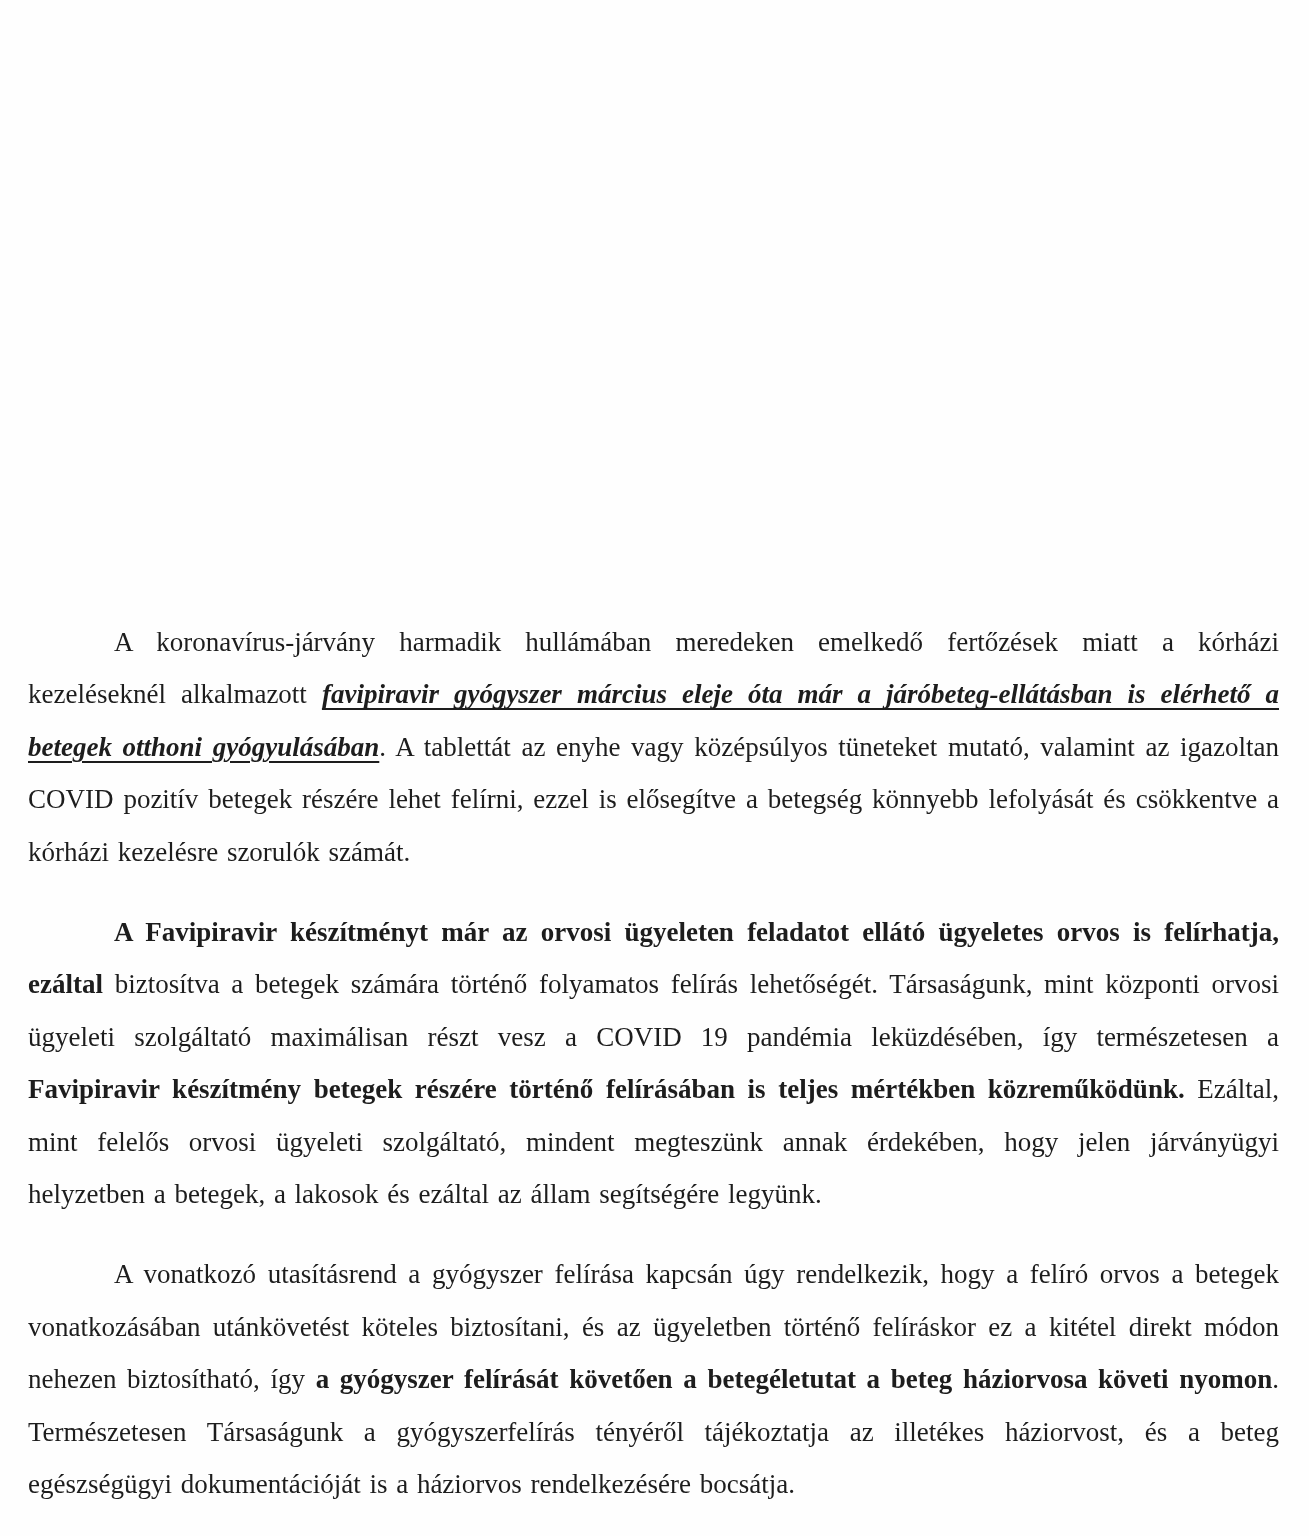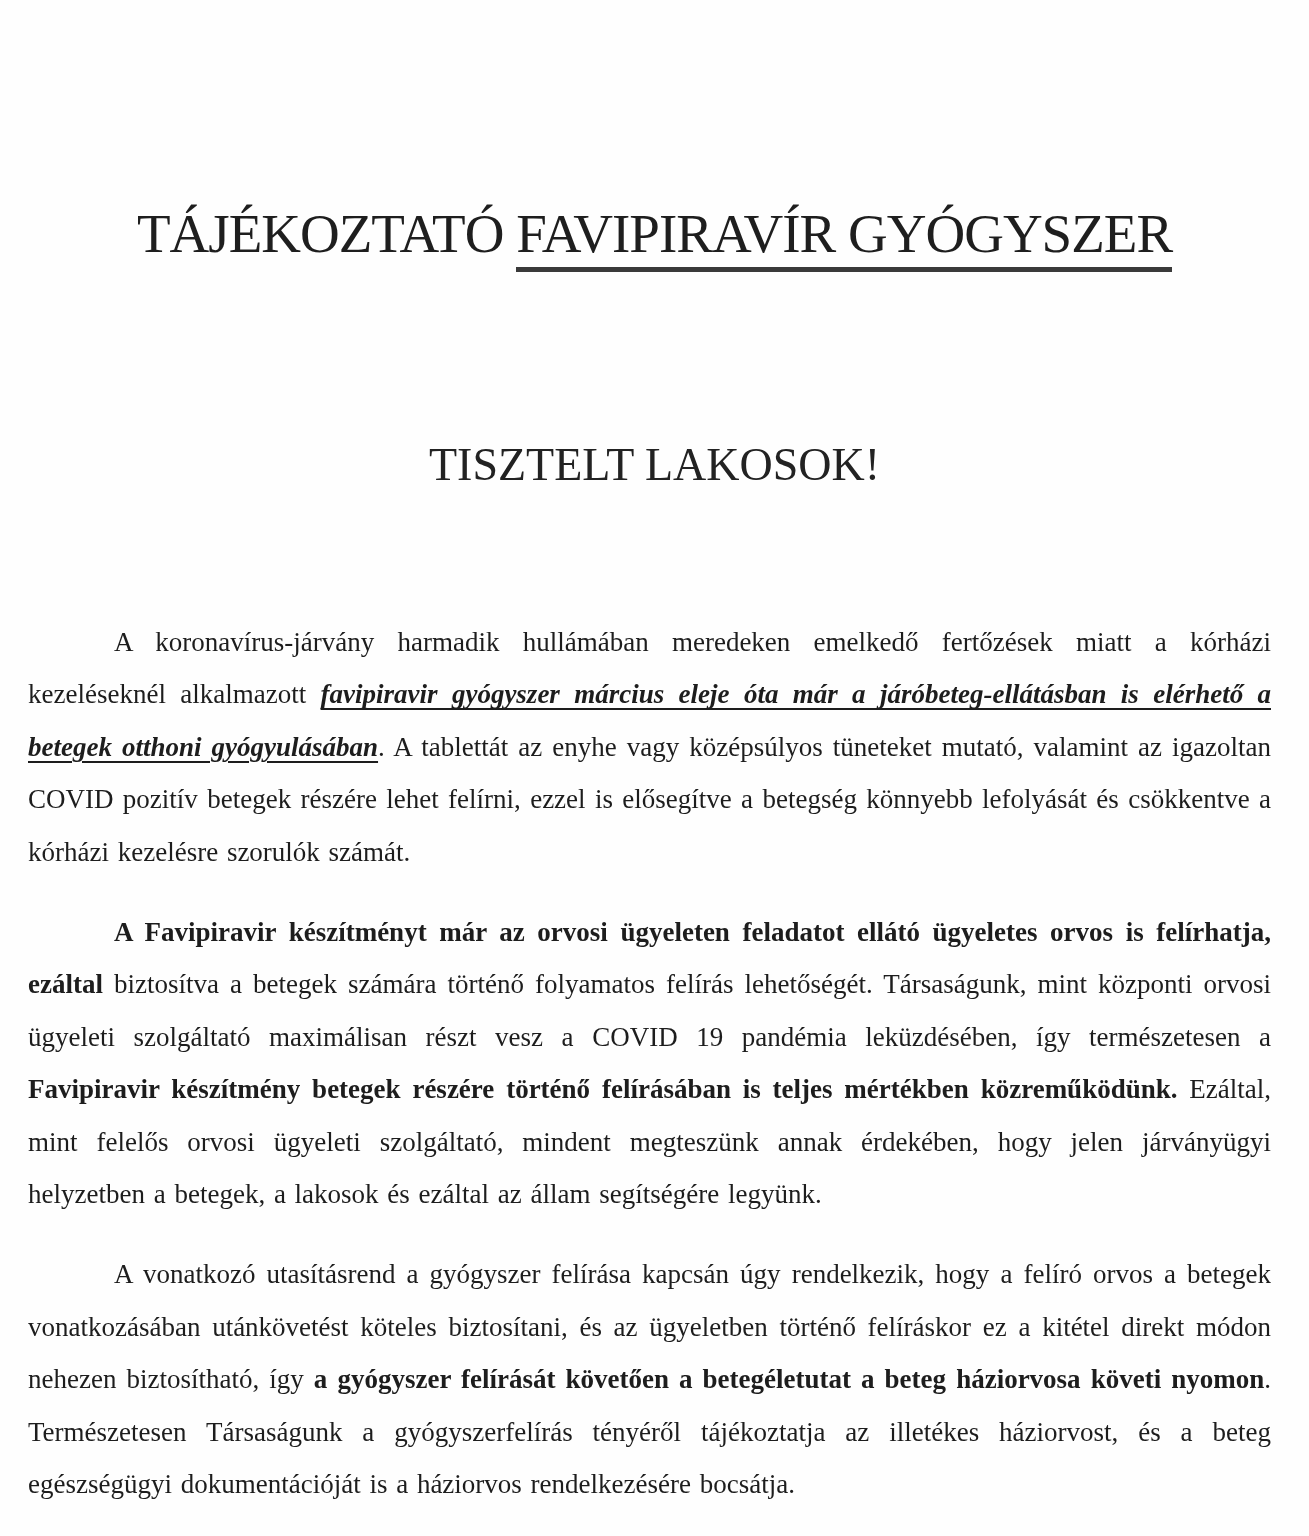--- a/index.html
+++ b/index.html
@@ -55,45 +55,43 @@
     top: 616px;
     left: 28px;
     right: 26px;
     font-size: 27px;
     line-height: 52.4px;
     text-align: justify;
     word-spacing: 2px;
     color: #1d1d1d;
   }
   .para {
-    margin: 0 12px 28px 0;
+    margin: 0 4px 28px 0;
     text-indent: 86px;
   }
   .run { }
   .em {
     font-weight: 700;
   }
   .em-u {
     font-weight: 700;
     font-style: italic;
     text-decoration: underline;
     text-decoration-thickness: 2px;
     text-underline-offset: 5px;
   }
 </style>
 </head>
 <body>
 
 <div class="page">
 
   <h1 class="doc-title">
-    <span class="title-line"><span class="run">TÁJÉKOZTATÓ </span><span class="title-underline">FAVIPIRAVÍR GYÓGYSZER</span></span>
   </h1>
 
-  <h2 class="doc-subtitle">TISZTELT LAKOSOK!</h2>
 
   <div class="doc-body">
       <p class="para"><span class="run">A koronavírus-járvány harmadik hullámában meredeken emelkedő fertőzések miatt a kórházi kezeléseknél alkalmazott </span><span class="em-u">favipiravir gyógyszer március eleje óta már a járóbeteg-ellátásban is elérhető a betegek otthoni gyógyulásában</span><span class="run">. A tablettát az enyhe vagy középsúlyos tüneteket mutató, valamint az igazoltan COVID pozitív betegek részére lehet felírni, ezzel is elősegítve a betegség könnyebb lefolyását és csökkentve a kórházi kezelésre szorulók számát.</span></p>
       <p class="para"><span class="em">A Favipiravir készítményt már az orvosi ügyeleten feladatot ellátó ügyeletes orvos is felírhatja, ezáltal</span><span class="run"> biztosítva a betegek számára történő folyamatos felírás lehetőségét. Társaságunk, mint központi orvosi ügyeleti szolgáltató maximálisan részt vesz a COVID 19 pandémia leküzdésében, így természetesen a </span><span class="em">Favipiravir készítmény betegek részére történő felírásában is teljes mértékben közreműködünk.</span><span class="run"> Ezáltal, mint felelős orvosi ügyeleti szolgáltató, mindent megteszünk annak érdekében, hogy jelen járványügyi helyzetben a betegek, a lakosok és ezáltal az állam segítségére legyünk.</span></p>
       <p class="para"><span class="run">A vonatkozó utasításrend a gyógyszer felírása kapcsán úgy rendelkezik, hogy a felíró orvos a betegek vonatkozásában utánkövetést köteles biztosítani, és az ügyeletben történő felíráskor ez a kitétel direkt módon nehezen biztosítható, így </span><span class="em">a gyógyszer felírását követően a betegéletutat a beteg háziorvosa követi nyomon</span><span class="run">. Természetesen Társaságunk a gyógyszerfelírás tényéről tájékoztatja az illetékes háziorvost, és a beteg egészségügyi dokumentációját is a háziorvos rendelkezésére bocsátja.</span></p>
     </div>
 
 </div>
 
 </body></html>

